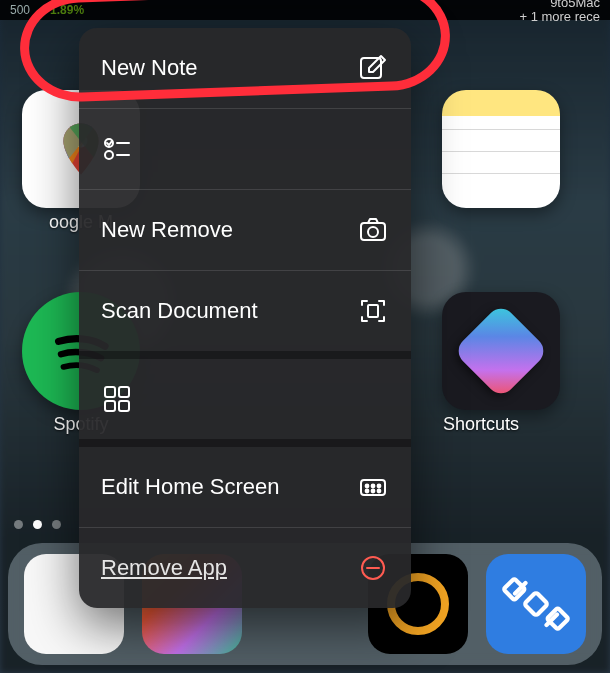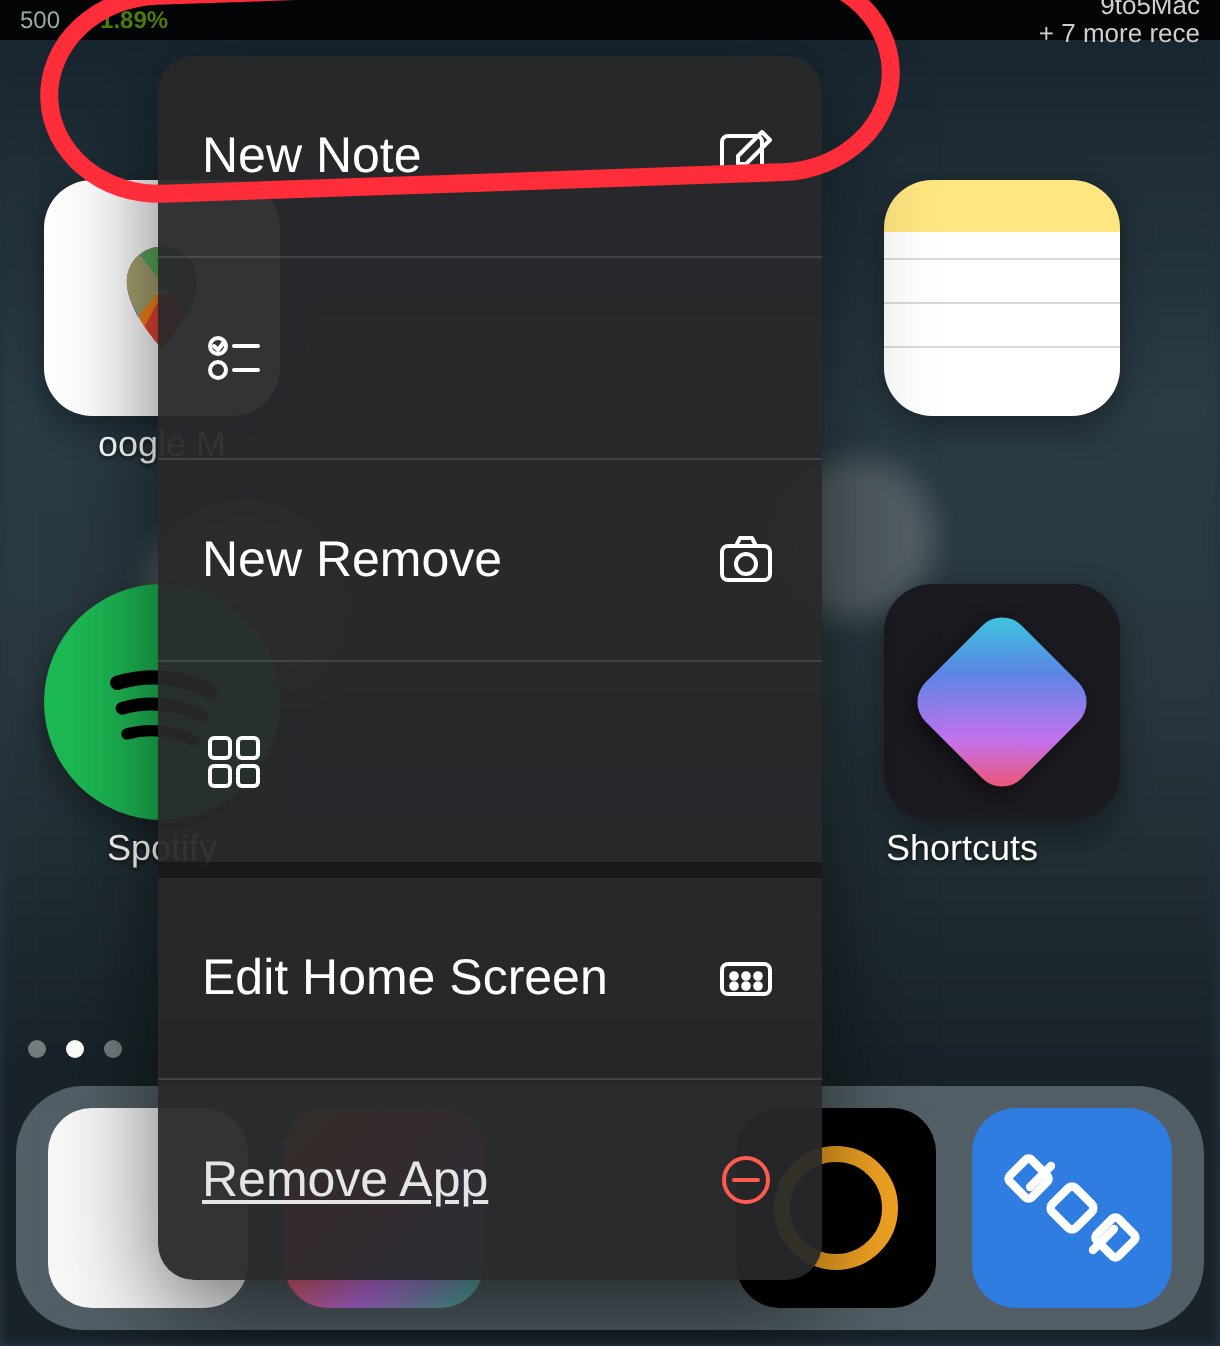--- a/index.html
+++ b/index.html
@@ -85,23 +85,23 @@
       width: 332px;
       background: rgba(40,40,42,0.95);
       border-radius: 18px;
       overflow: hidden;
       box-shadow: 0 18px 50px rgba(0,0,0,0.55);
     }
     .menu-item {
       display: flex;
       align-items: center;
       justify-content: space-between;
-      padding: 34px 22px;
+      padding: 24px 22px;
       color: #fff;
-      font-size: 25px;
+      font-size: 22px;
       font-weight: 500;
       border-bottom: 1px solid rgba(255,255,255,0.12);
       cursor: pointer;
       min-height: 78px;
     }
     .menu-item .label { max-width: 230px; line-height: 1.15; }
     .menu-item:last-child { border-bottom: none; }
     .menu-item.group-end { border-bottom: 8px solid rgba(0,0,0,0.35); }
     .menu-item.destructive { color: #e5e5e5; text-decoration: underline; }
     .menu-item.destructive svg { stroke: #ff5b51; }
@@ -124,21 +124,21 @@
 </head>
 <body>
 
 <div class="wallpaper"></div>
 
 <div class="statusbar">
   <span>500</span>
   <span class="ticker">-1.89%</span>
   <div class="right">
     <div>9to5Mac</div>
-    <div>+ 7 more rece</div>
+    <div>+ 1 more rece</div>
   </div>
 </div>
 
 <div class="hs-icon maps-icon">
   <svg viewBox="0 0 100 100" width="80" height="80">
     <path d="M50 18c-12 0-22 9-22 22 0 18 22 42 22 42s22-24 22-42c0-13-10-22-22-22z" fill="#ea4335"></path>
     <circle cx="50" cy="40" r="8" fill="#fff"></circle>
     <path d="M50 18c-12 0-22 9-22 22 0 6 3 14 7 22l30-38c-4-4-9-6-15-6z" fill="#4285f4"></path>
     <path d="M28 40c0 8 5 18 11 28l24-44c-4-4-8-6-13-6-12 0-22 9-22 22z" fill="#fbbc04" opacity="0.55"></path>
     <path d="M50 18c-5 0-10 2-14 5l30 38c4-8 6-15 6-21 0-13-10-22-22-22z" fill="#34a853" opacity="0.7"></path>
@@ -199,20 +199,26 @@
           <use href="#checklist-icon"></use>
         </svg></span>
     </div>
     <div class="menu-item">
       <span class="label">New Remove</span>
       <span class="menu-icon"><svg viewBox="0 0 32 32">
           <use href="#camera-icon"></use>
         </svg></span>
     </div>
     <div class="menu-item group-end">
+      <span class="label">Scan Document</span>
+      <span class="menu-icon"><svg viewBox="0 0 32 32">
+          <use href="#scan-icon"></use>
+        </svg></span>
+    </div>
+    <div class="menu-item group-end">
       <span class="menu-icon"><svg viewBox="0 0 32 32">
           <use href="#grid-icon"></use>
         </svg></span>
     </div>
     <div class="menu-item">
       <span class="label">Edit Home Screen</span>
       <span class="menu-icon"><svg viewBox="0 0 32 32">
           <use href="#apps-icon"></use>
         </svg></span>
     </div>

